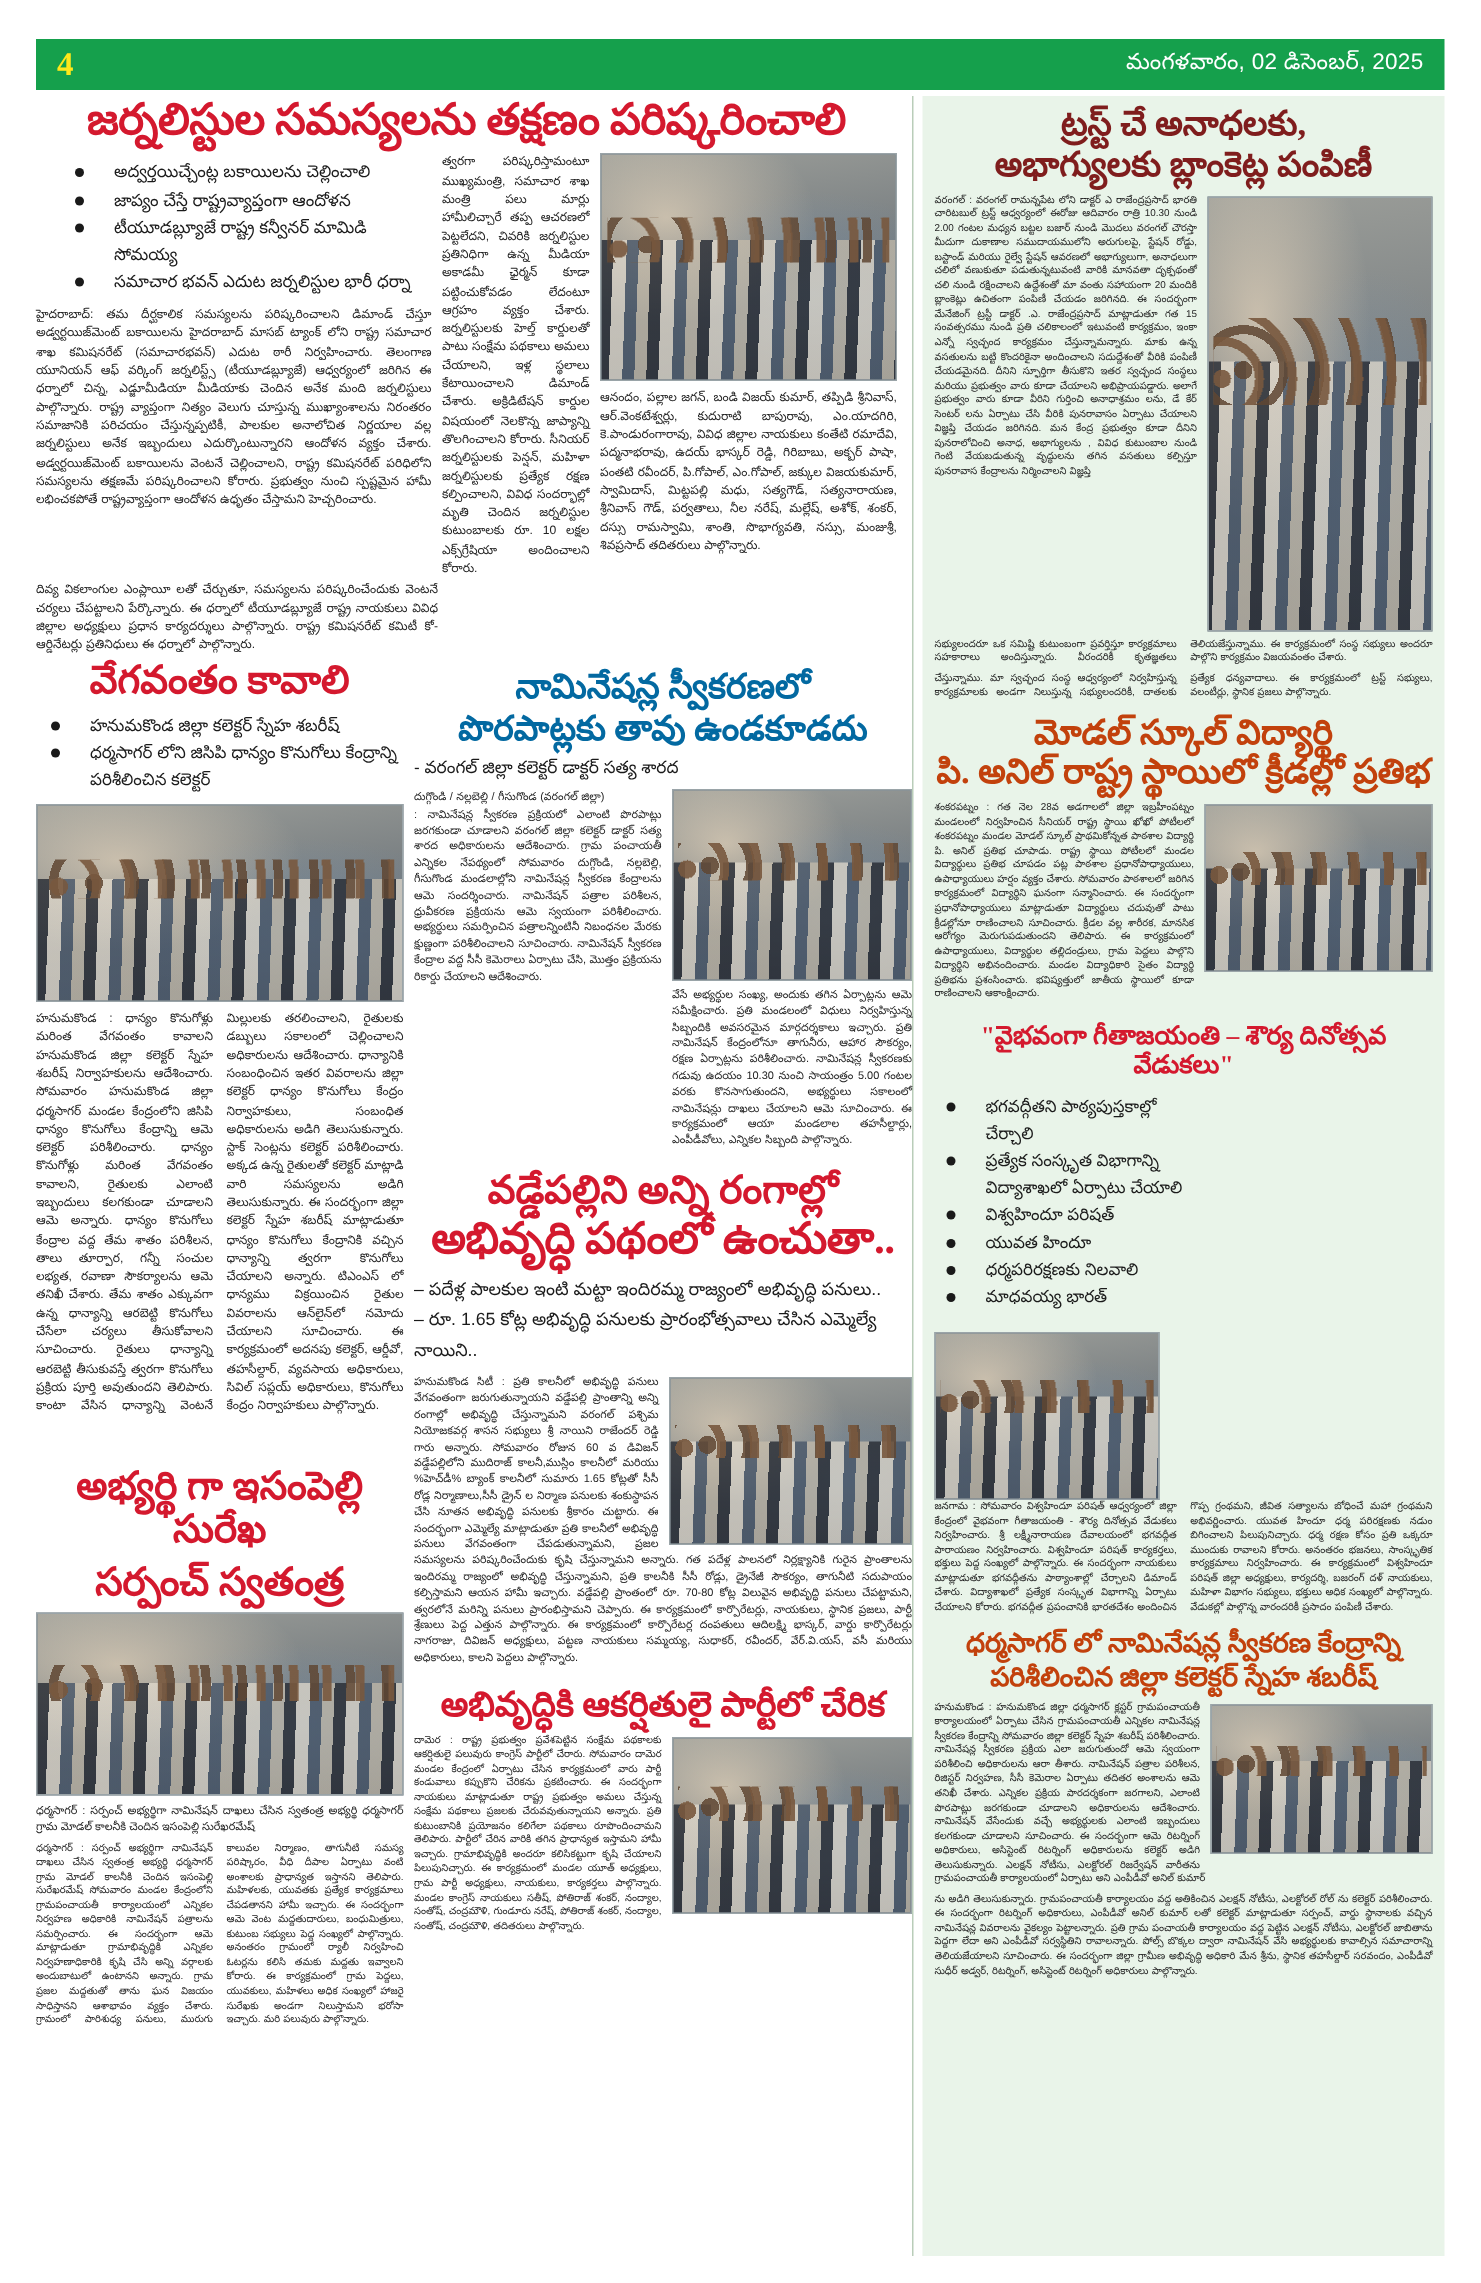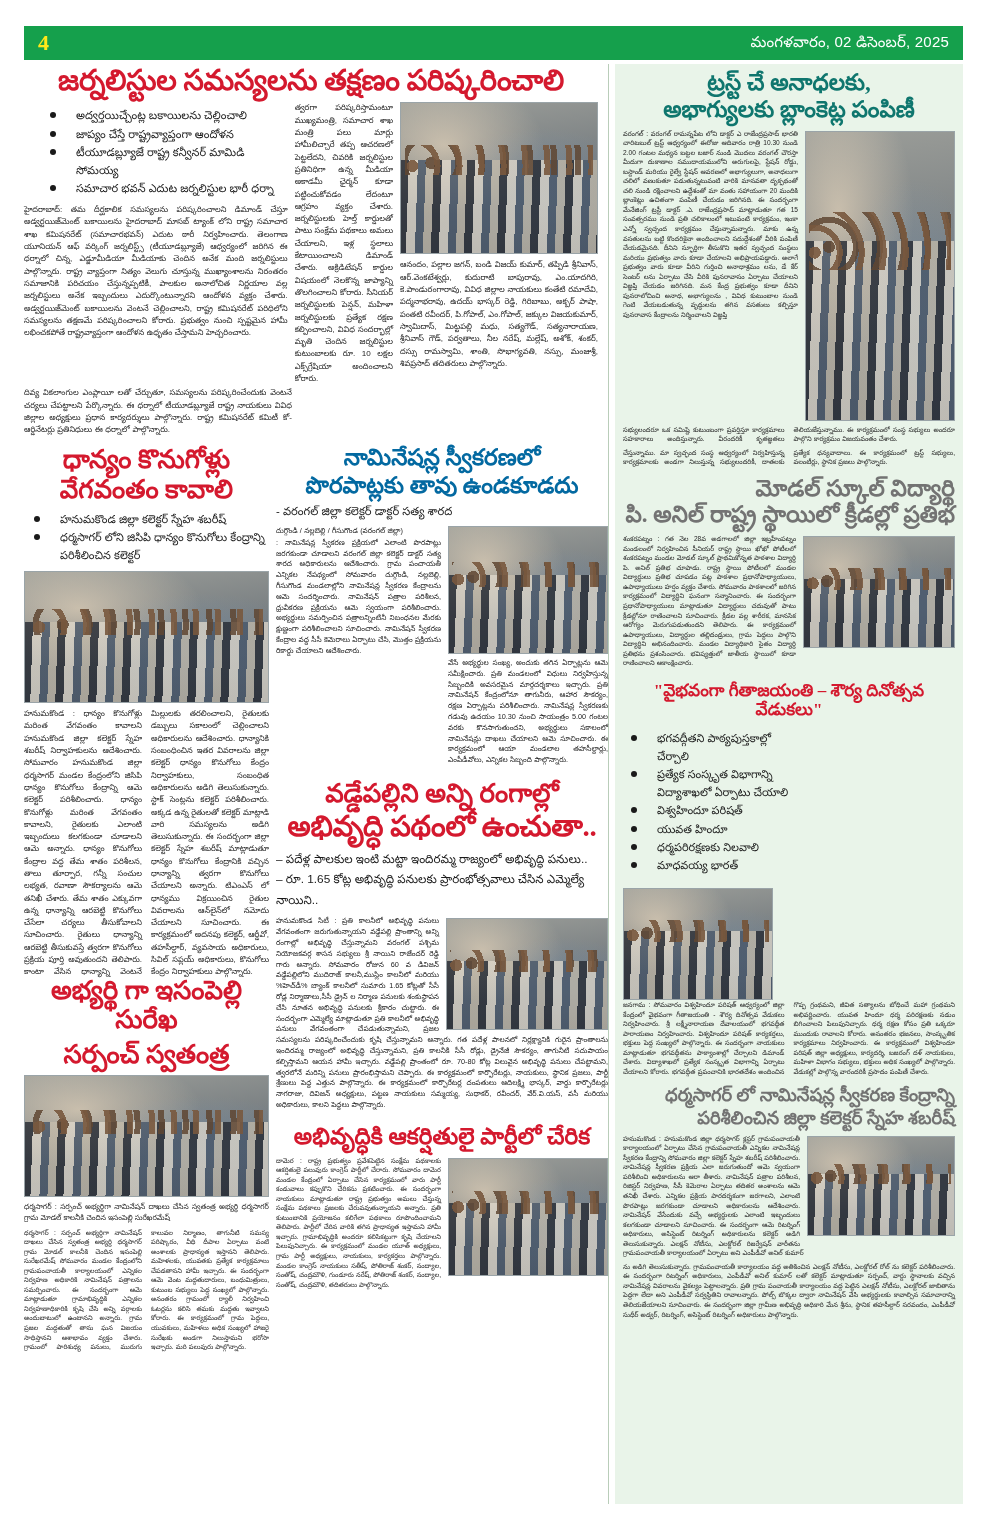--- a/index.html
+++ b/index.html
@@ -70,22 +70,22 @@
   
   .hl {
     text-align: center;
     line-height: 1.12;
     margin: 0 0 6px 0;
     font-family: "Liberation Serif", "DejaVu Serif", serif;
     font-weight: bold;
   }
   .hl-red      { color: #d4192e; }
   .hl-black    { color: #0369a1; }
-  .hl-green    { color: #0f766e; }
-  .hl-dkgreen  { color: #737373; text-align: right; }
+  .hl-green    { color: #7f1d1d; }
+  .hl-dkgreen  { color: #c2410c; }
 
   .hl-xl  { font-size: 29px; letter-spacing: -.3px; }
   .hl-lg  { font-size: 26px; }
   .hl-md  { font-size: 23px; }
   .hl-sm  { font-size: 20px; }
 
   
   ul.bullets {
     list-style: none;
     margin: 4px 0 7px 0;
@@ -227,21 +227,20 @@
           </div>
           <p class="body-txt">ఆనందం, పల్లాల జగన్, బండి విజయ్ కుమార్, తప్పిడి శ్రీనివాస్, ఆర్.వెంకటేశ్వర్లు, కుదురాటి బాపురావు, ఎం.యాదగిరి, కె.పాండురంగారావు, వివిధ జిల్లాల నాయకులు కంతేటి రమాదేవి, పద్మనాభరావు, ఉదయ్ భాస్కర్ రెడ్డి, గిరిబాబు, అక్బర్ పాషా, పంతటి రవీందర్, పి.గోపాల్, ఎం.గోపాల్, జక్కుల విజయకుమార్, స్వామిదాస్, మిట్టపల్లి మధు, సత్యగౌడ్, సత్యనారాయణ, శ్రీనివాస్ గౌడ్, పర్వతాలు, నీల నరేష్, మల్లేష్, అశోక్, శంకర్, దస్సు రామస్వామి, శాంతి, సొభాగ్యవతి, నస్సు, మంజుశ్రీ, శివప్రసాద్ తదితరులు పాల్గొన్నారు.</p>
         </div>
       </div>
       <p class="body-txt" style="width:268px;margin-top:-2px;">దివ్య వికలాంగుల ఎంప్లాయీ లతో చేర్చుతూ, సమస్యలను పరిష్కరించేందుకు వెంటనే చర్యలు చేపట్టాలని పేర్కొన్నారు. ఈ ధర్నాలో టీయూడబ్ల్యూజే రాష్ట్ర నాయకులు వివిధ జిల్లాల అధ్యక్షులు ప్రధాన కార్యదర్శులు పాల్గొన్నారు. రాష్ట్ర కమిషనరేట్ కమిటీ కో-ఆర్డినేటర్లు ప్రతినిధులు ఈ ధర్నాలో పాల్గొన్నారు.</p>
     </div>
 
     <div class="flow" style="align-items:flex-start;">
 
       <div style="width:245px;">
-        <h2 class="hl hl-red hl-lg">ధాన్యం కొనుగోళ్లు</h2>
         <h2 class="hl hl-red hl-lg" style="margin-top:-6px;">వేగవంతం కావాలి</h2>
         <ul class="bullets" style="padding-left:10px;">
           <li>హనుమకొండ జిల్లా కలెక్టర్ స్నేహ శబరీష్</li>
           <li>ధర్మసాగర్ లోని జిసిపి ధాన్యం కొనుగోలు కేంద్రాన్ని పరిశీలించిన కలెక్టర్</li>
         </ul>
         <div class="photo" style="width:245px;height:132px;margin-bottom:5px;">
           <div class="heads"></div>
             <div class="ppl"></div>
         </div>
         <p class="body-txt cols2">హనుమకొండ : ధాన్యం కొనుగోళ్లు మరింత వేగవంతం కావాలని హనుమకొండ జిల్లా కలెక్టర్ స్నేహ శబరీష్ నిర్వాహకులను ఆదేశించారు. సోమవారం హనుమకొండ జిల్లా ధర్మసాగర్ మండల కేంద్రంలోని జిసిపి ధాన్యం కొనుగోలు కేంద్రాన్ని ఆమె కలెక్టర్ పరిశీలించారు. ధాన్యం కొనుగోళ్లు మరింత వేగవంతం కావాలని, రైతులకు ఎలాంటి ఇబ్బందులు కలగకుండా చూడాలని ఆమె అన్నారు. ధాన్యం కొనుగోలు కేంద్రాల వద్ద తేమ శాతం పరిశీలన, తాలు తూర్పార, గన్నీ సంచుల లభ్యత, రవాణా సౌకర్యాలను ఆమె తనిఖీ చేశారు. తేమ శాతం ఎక్కువగా ఉన్న ధాన్యాన్ని ఆరబెట్టి కొనుగోలు చేసేలా చర్యలు తీసుకోవాలని సూచించారు. రైతులు ధాన్యాన్ని ఆరబెట్టి తీసుకువస్తే త్వరగా కొనుగోలు ప్రక్రియ పూర్తి అవుతుందని తెలిపారు. కాంటా వేసిన ధాన్యాన్ని వెంటనే మిల్లులకు తరలించాలని, రైతులకు డబ్బులు సకాలంలో చెల్లించాలని అధికారులను ఆదేశించారు. ధాన్యానికి సంబంధించిన ఇతర వివరాలను జిల్లా కలెక్టర్ ధాన్యం కొనుగోలు కేంద్రం నిర్వాహకులు, సంబంధిత అధికారులను అడిగి తెలుసుకున్నారు. స్టాక్ సెంట్లను కలెక్టర్ పరిశీలించారు. అక్కడ ఉన్న రైతులతో కలెక్టర్ మాట్లాడి వారి సమస్యలను అడిగి తెలుసుకున్నారు. ఈ సందర్భంగా జిల్లా కలెక్టర్ స్నేహ శబరీష్ మాట్లాడుతూ ధాన్యం కొనుగోలు కేంద్రానికి వచ్చిన ధాన్యాన్ని త్వరగా కొనుగోలు చేయాలని అన్నారు. టిఎంఎస్ లో ధాన్యము విక్రయించిన రైతుల వివరాలను ఆన్‌లైన్‌లో నమోదు చేయాలని సూచించారు. ఈ కార్యక్రమంలో అదనపు కలెక్టర్, ఆర్డీవో, తహసీల్దార్, వ్యవసాయ అధికారులు, సివిల్ సప్లయ్ అధికారులు, కొనుగోలు కేంద్రం నిర్వాహకులు పాల్గొన్నారు.</p>

